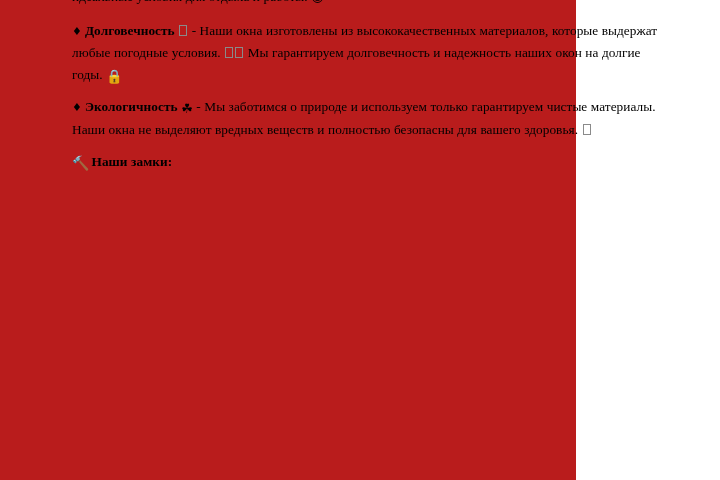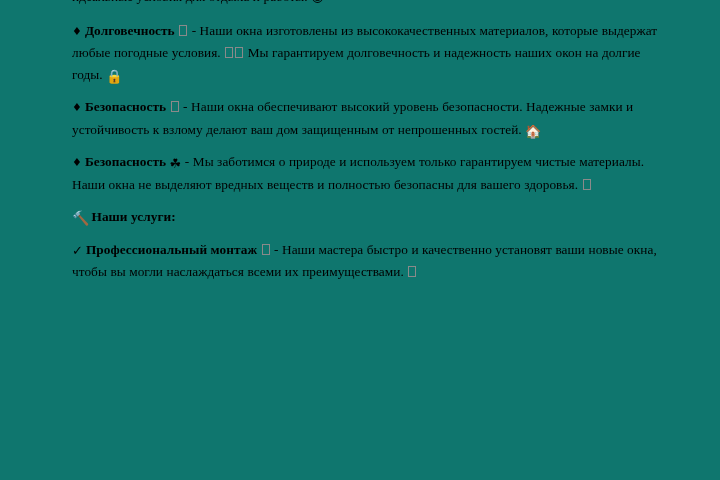--- a/index.html
+++ b/index.html
@@ -11,23 +11,23 @@
     width: 720px;
     height: 480px;
     overflow: hidden;
     font-family: "Liberation Serif", "DejaVu Serif", serif;
     color: #000000;
     -webkit-font-smoothing: none;
   }
 
   .page {
     position: relative;
-    width: 720px;
+    width: 576px;
     height: 480px;
-    background: #0f766e;
+    background: #b91c1c;
     box-sizing: border-box;
   }
 
   .doc-body {
     position: absolute;
     left: 72px;
     top: -14px;
     width: 590px;
   }
 
@@ -114,39 +114,29 @@
     </p>
 
     <p class="para">
       <span class="gly-diamond marker">♦</span><span class="b">Долговечность</span>
       <span class="tofu"></span><span> - Наши окна изготовлены из высококачественных материалов, которые выдержат любые погодные условия.</span>
       <span class="tofu"></span><span class="tofu"></span>
       <span>Мы гарантируем долговечность и надежность наших окон на долгие годы.</span>
       <span class="gly gly-lock">🔒</span>
     </p>
 
-    <p class="para">
-      <span class="gly-diamond marker">♦</span><span class="b">Безопасность</span>
-      <span class="tofu"></span><span> - Наши окна обеспечивают высокий уровень безопасности. Надежные замки и устойчивость к взлому делают ваш дом защищенным от непрошенных гостей.</span>
-      <span class="gly gly-house">🏠</span>
-    </p>
 
     <p class="para">
-      <span class="gly-diamond marker">♦</span><span class="b">Безопасность</span>
+      <span class="gly-diamond marker">♦</span><span class="b">Экологичность</span>
       <span class="gly gly-clover">☘</span><span> - Мы заботимся о природе и используем только гарантируем чистые материалы. Наши окна не выделяют вредных веществ и полностью безопасны для вашего здоровья.</span>
       <span class="tofu"></span>
     </p>
 
     <p class="para heading-services b">
-      <span class="gly gly-hammer">🔨</span><span>Наши услуги:</span>
+      <span class="gly gly-hammer">🔨</span><span>Наши замки:</span>
     </p>
 
 
-    <p class="para">
-      <span class="gly-check marker">✓</span><span class="b">Профессиональный монтаж</span>
-      <span class="tofu"></span><span> - Наши мастера быстро и качественно установят ваши новые окна, чтобы вы могли наслаждаться всеми их преимуществами.</span>
-      <span class="tofu"></span>
-    </p>
 
 
 
   </div>
 </div>
 
 </body></html>

